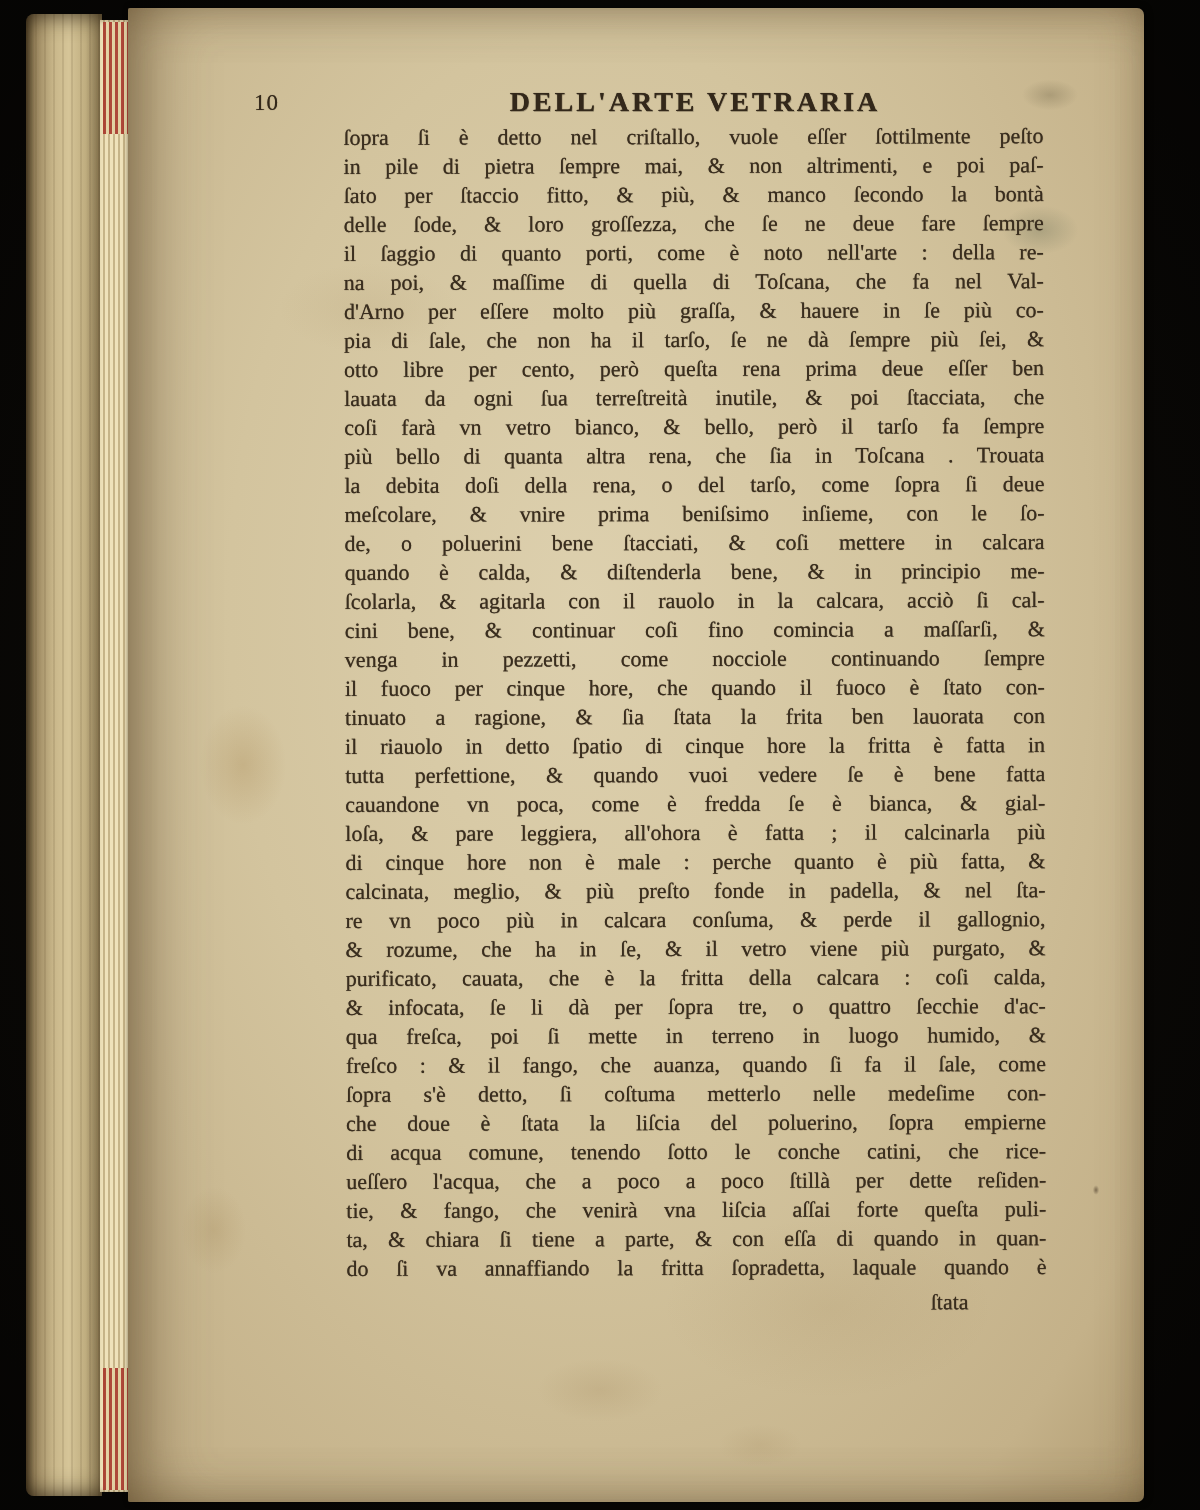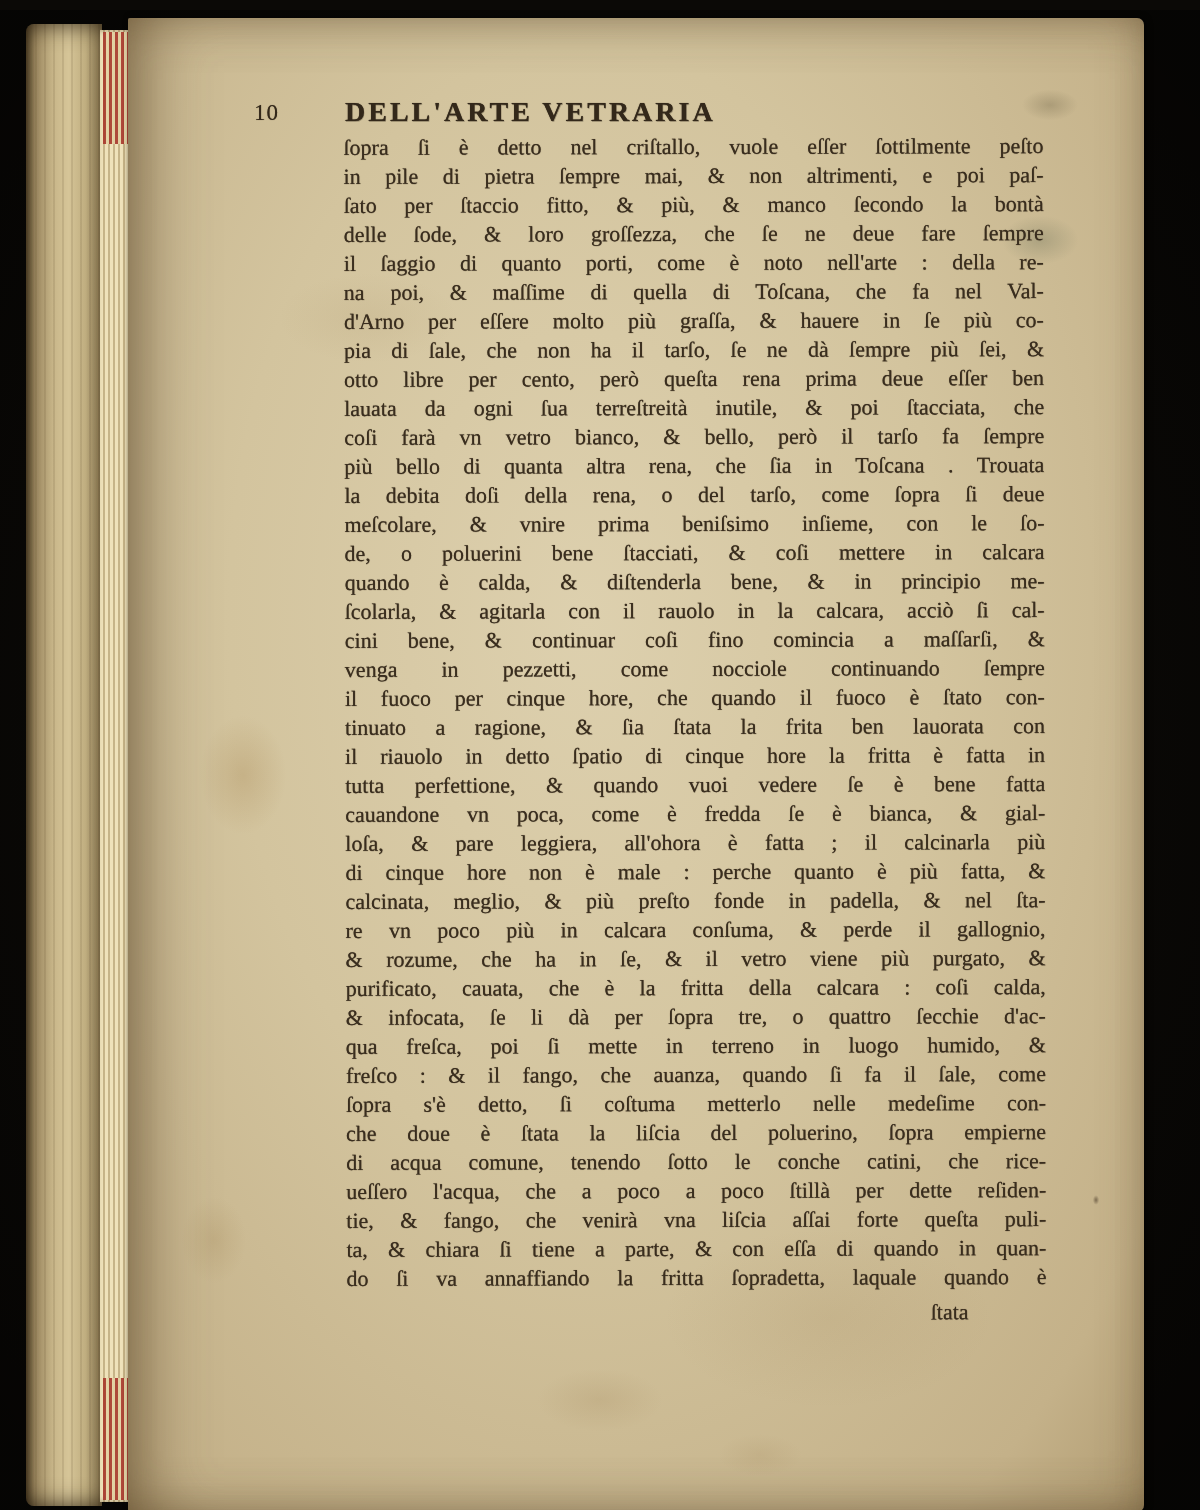--- a/index.html
+++ b/index.html
@@ -7,21 +7,20 @@
     width: 1200px; height: 1510px;
     background: #0b0906;
     overflow: hidden;
     font-family: "Liberation Serif", "DejaVu Serif", serif;
   }
   .photo {
     position: absolute; inset: 0;
     background:
       radial-gradient(ellipse at 50% 50%, rgba(30,26,20,.25), rgba(0,0,0,.55) 95%),
       #0c0a07;
-    margin-top: 10px;
   }
   
   .cover-spine {
     position: absolute; left: 26px; top: 14px; width: 76px; height: 1482px;
     border-radius: 8px 0 0 8px;
     background:
       repeating-linear-gradient(90deg, rgba(90,70,40,.14) 0 2px, rgba(0,0,0,0) 2px 9px),
       linear-gradient(90deg, #4f4128 0%, #9b875f 12%, #c8b689 36%, #d6c598 56%, #c0ae80 78%, #85734e 100%);
     box-shadow: inset 0 14px 22px -12px rgba(40,30,15,.8), inset 0 -14px 22px -12px rgba(40,30,15,.8);
   }
@@ -69,21 +68,21 @@
     position: absolute; left: 0; top: 78px; width: 100%; height: 36px;
     color: #33281a;
   }
   .page-number {
     position: absolute; left: 126px; top: 4px;
     font-size: 23px; letter-spacing: 1px;
     text-shadow: 0 0 .7px rgba(51,40,26,.8);
   }
   .running-title {
     position: absolute; left: 217px; width: 700px; top: 0;
-    text-align: left;
+    text-align: center;
     font-size: 28px; font-weight: bold; letter-spacing: 3px;
     text-shadow: 0 0 .8px rgba(45,35,22,.9), .6px .5px 0 rgba(45,35,22,.25);
     white-space: nowrap;
   }
   
   .text-block {
     position: absolute; left: 217px; top: 114px; width: 700px;
     transform: rotate(-0.15deg);
     color: #392d1e;
     font-size: 22px; line-height: 29px;

